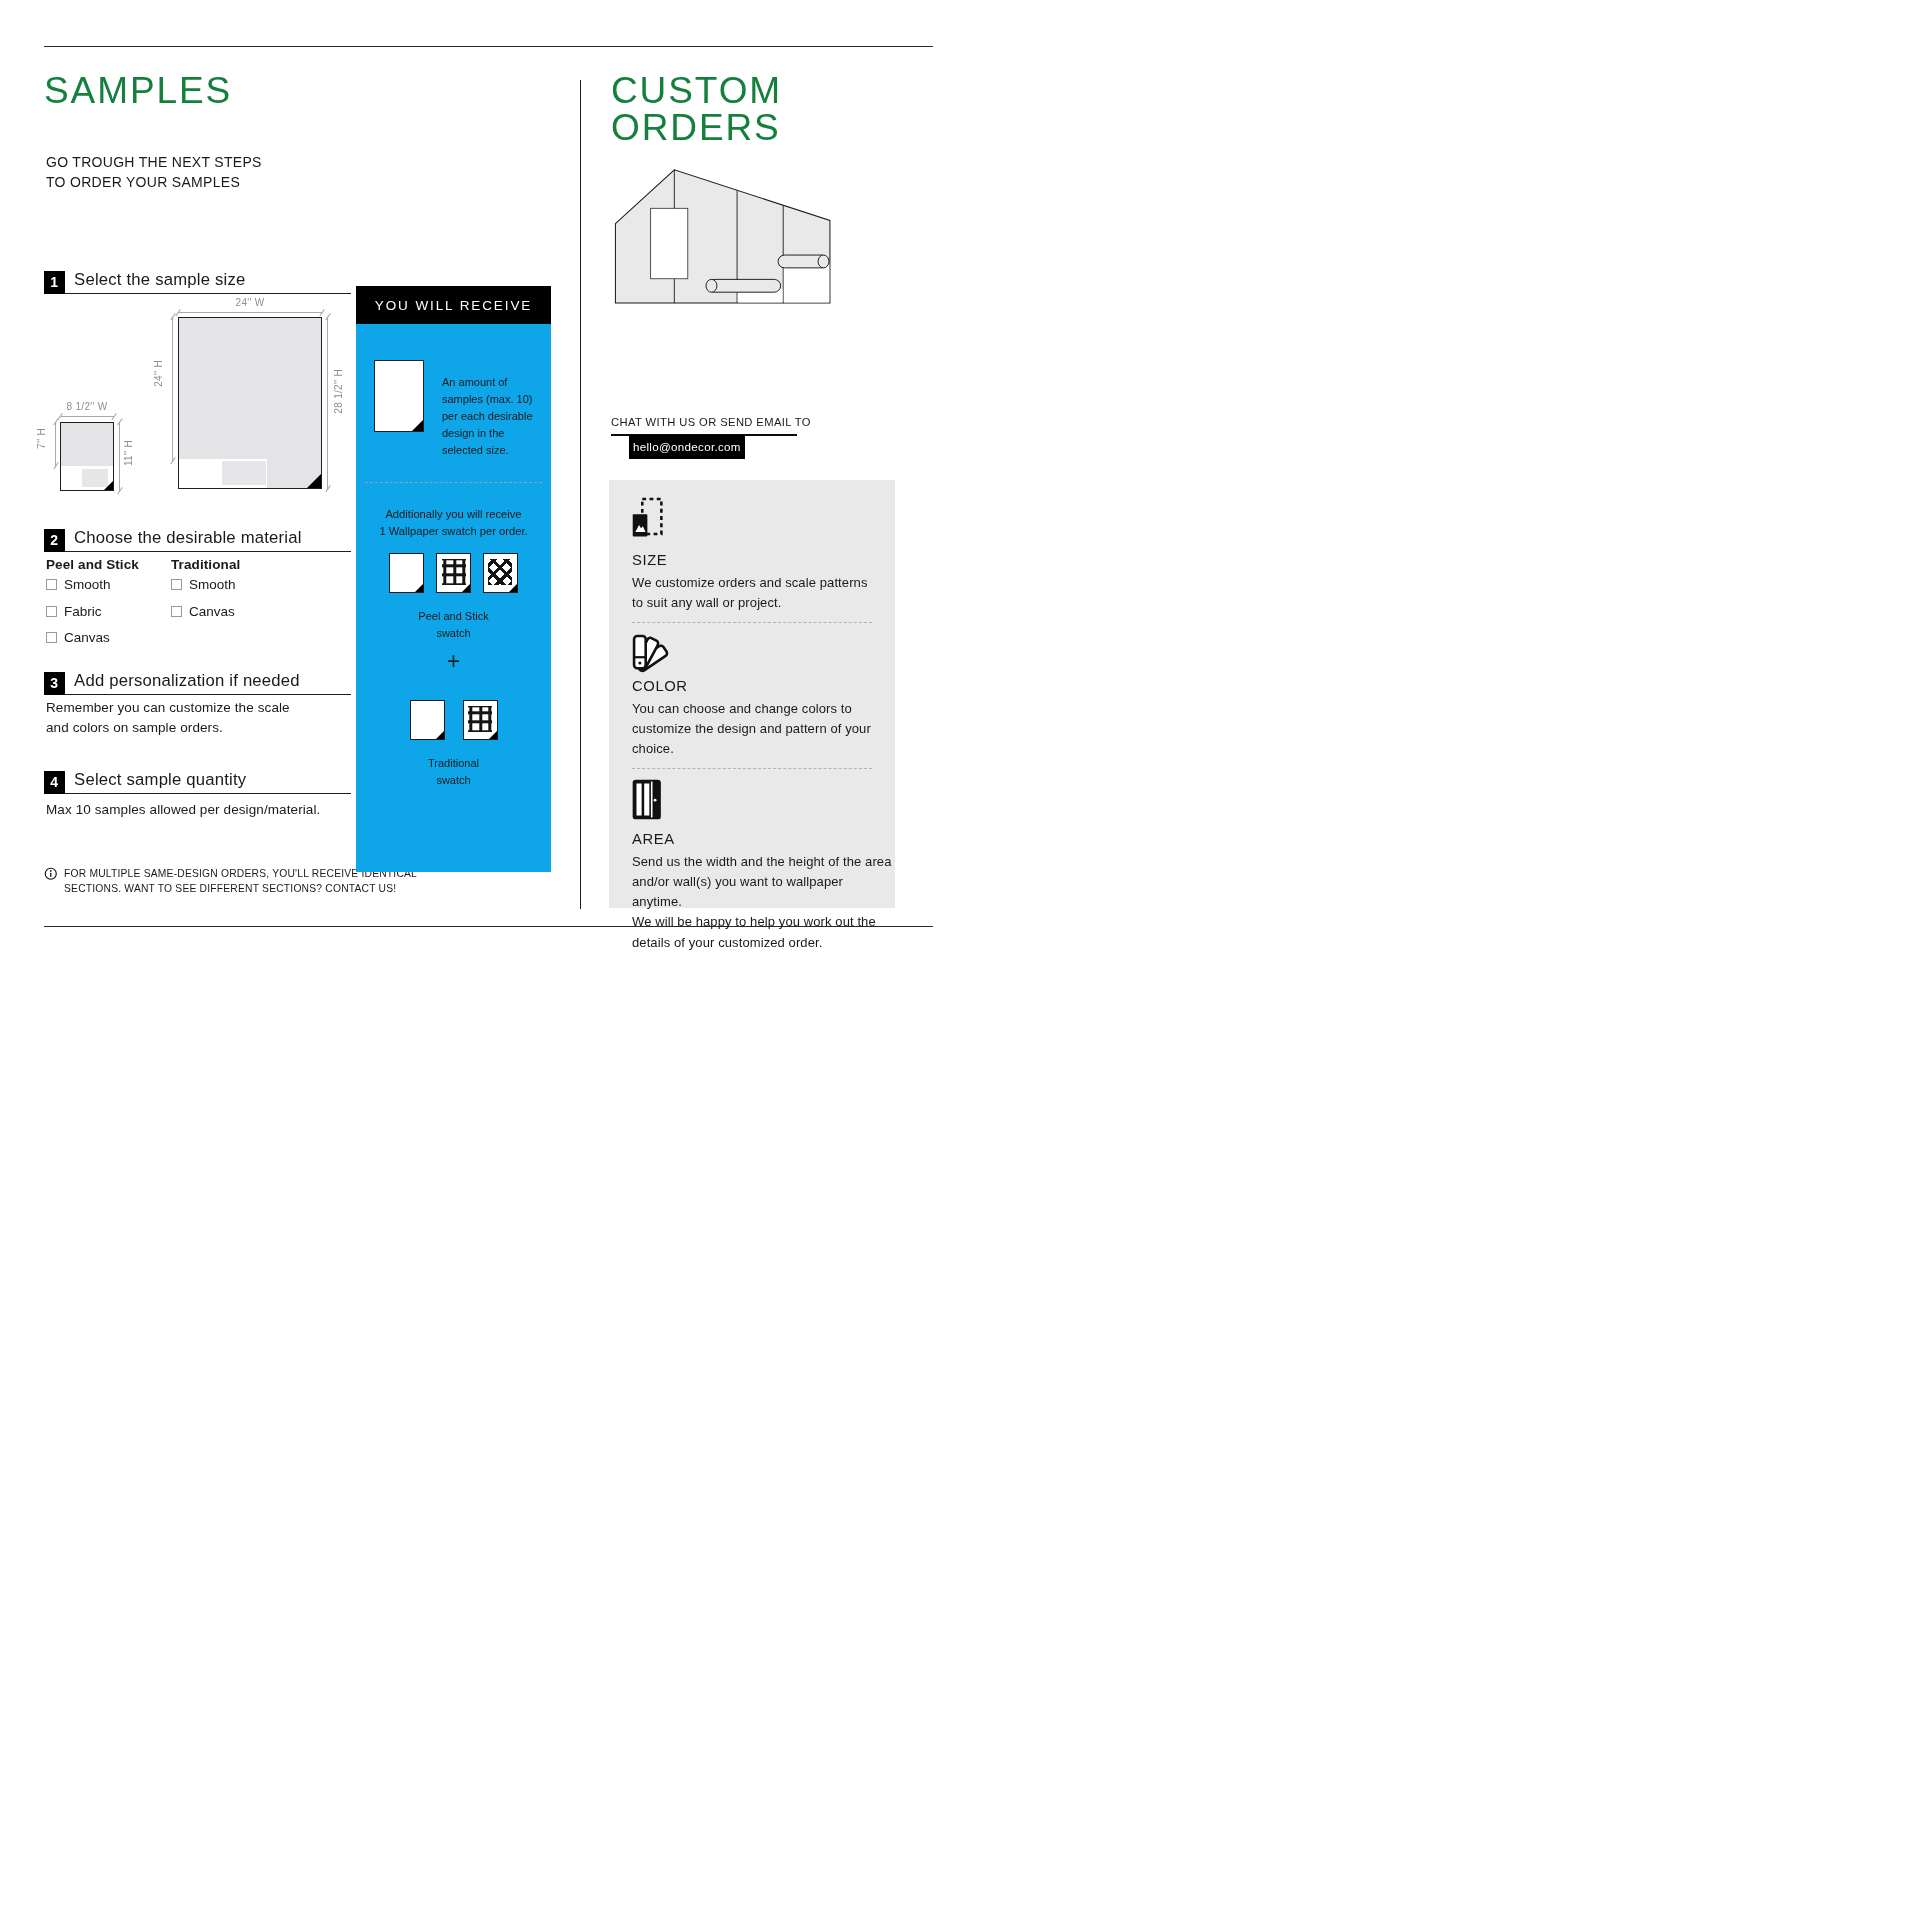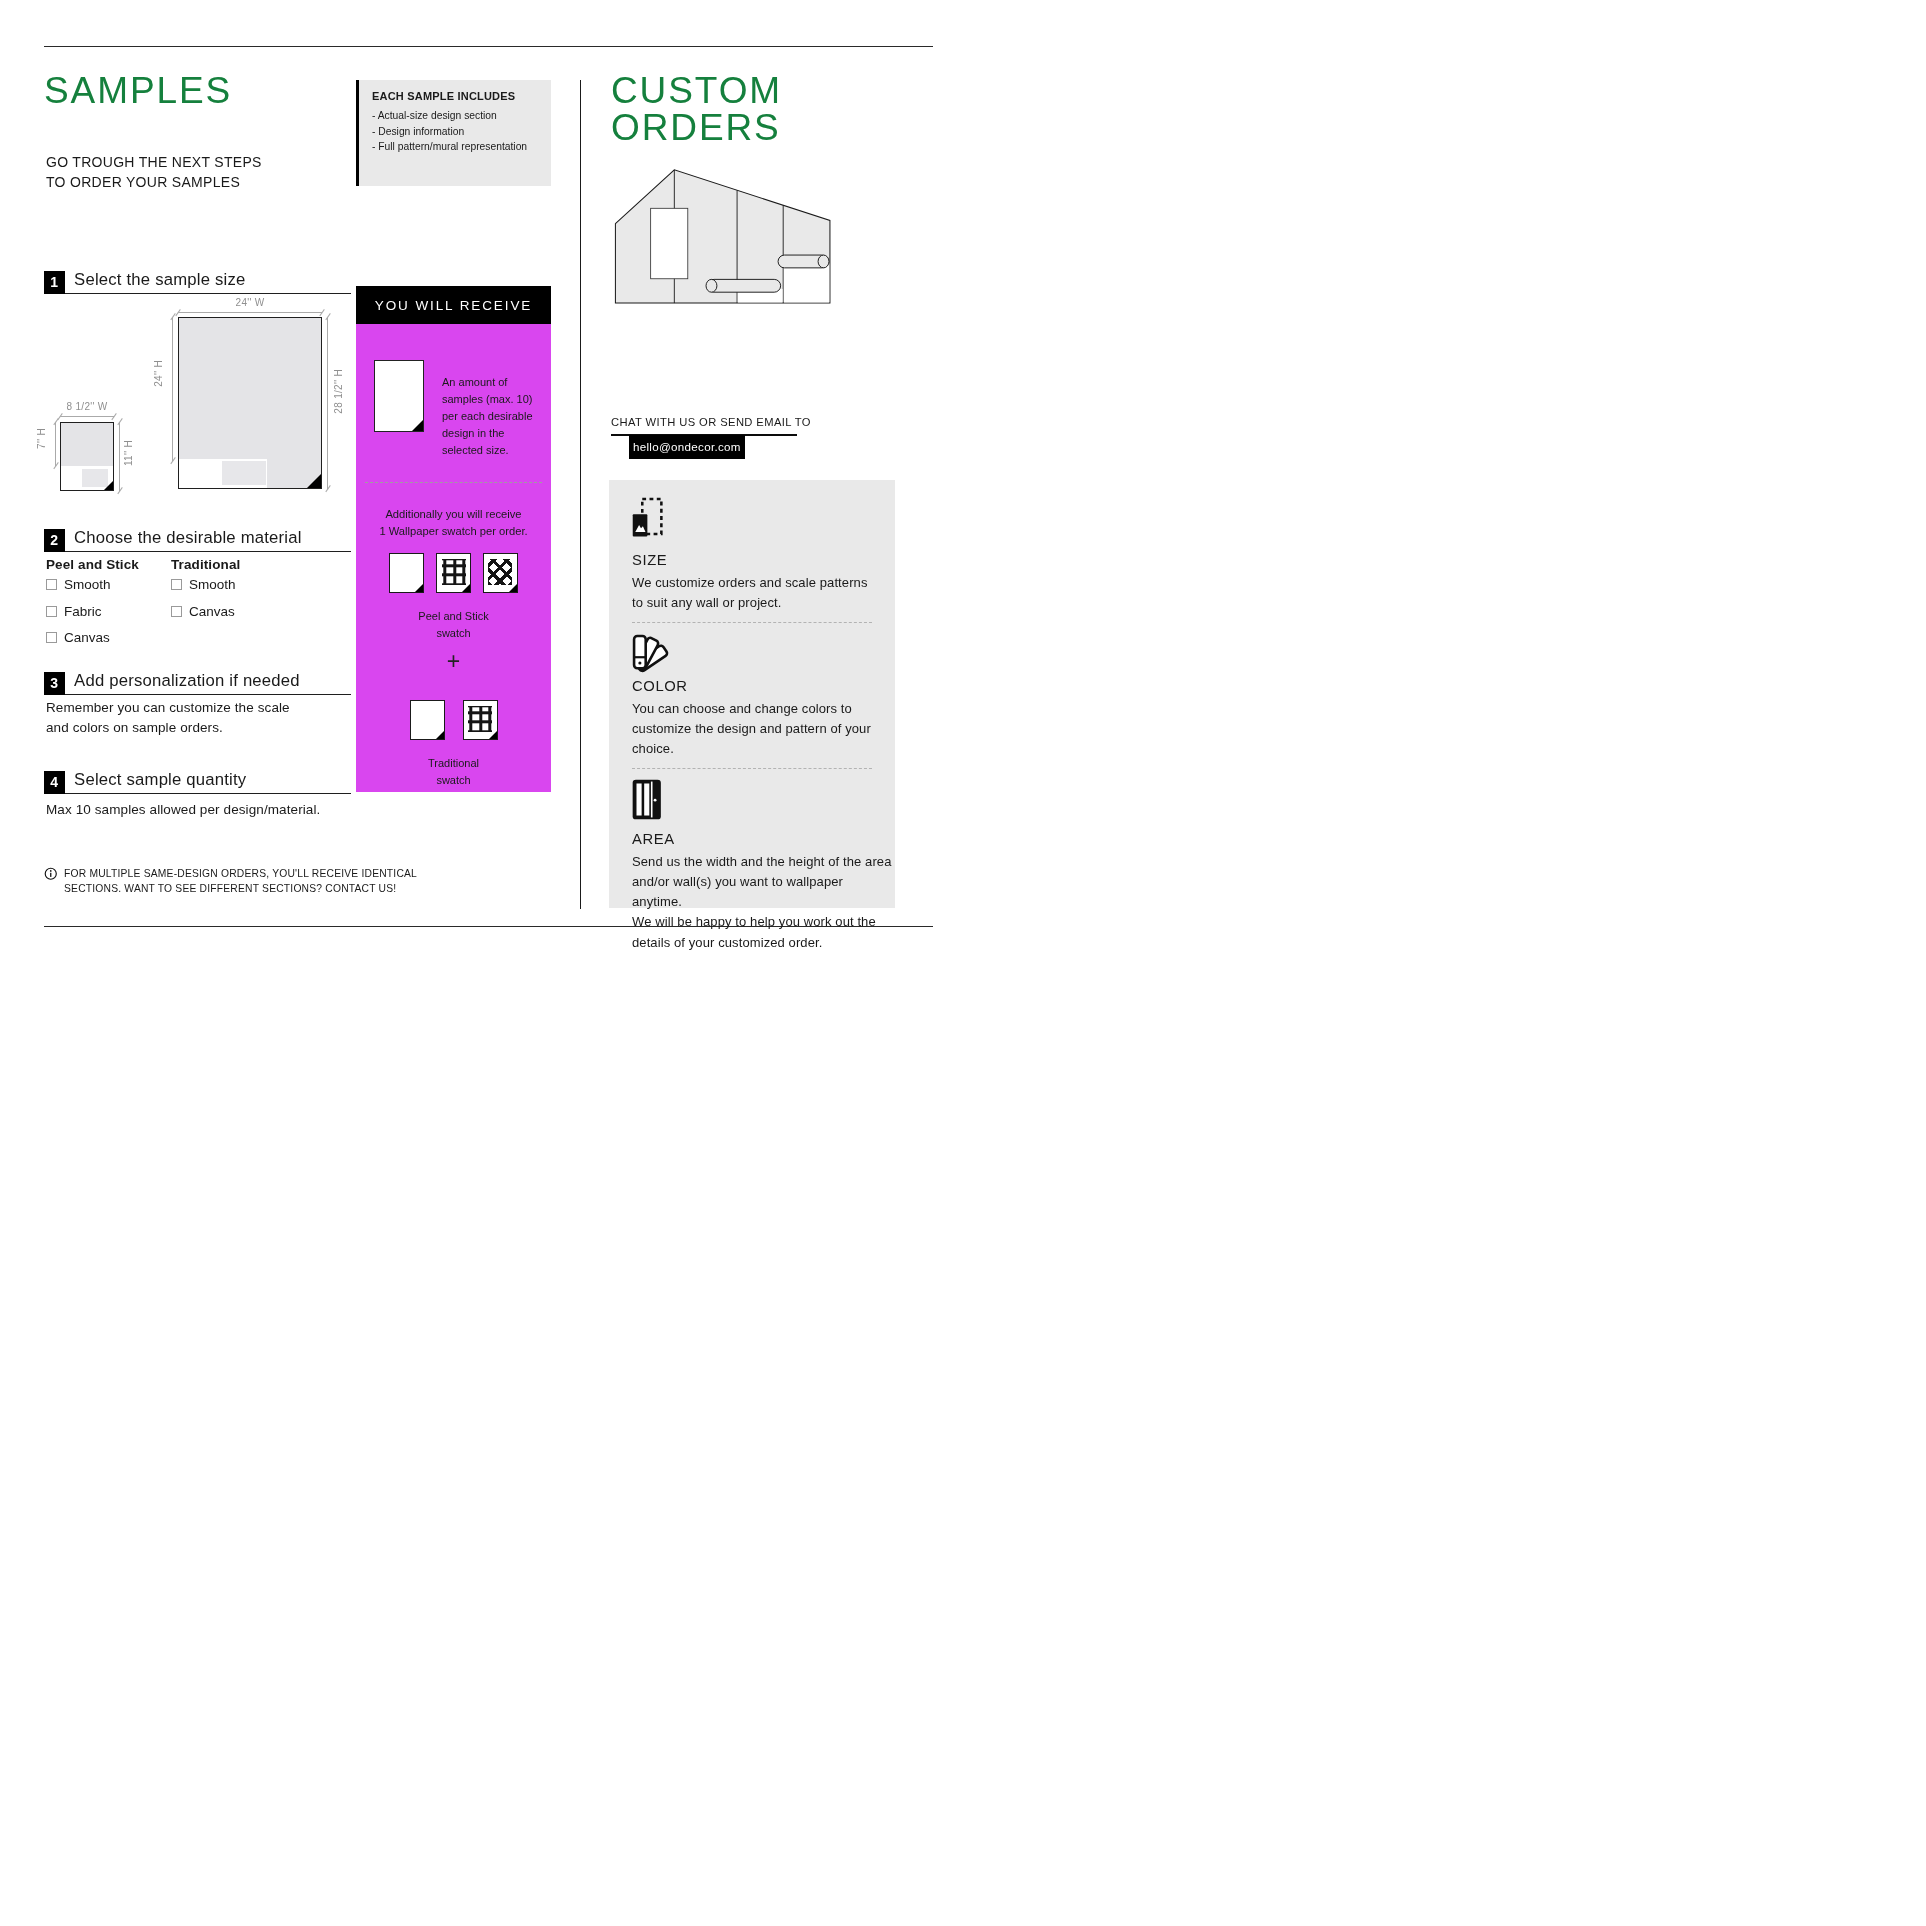--- a/index.html
+++ b/index.html
@@ -45,21 +45,21 @@
   .mat-title{position:absolute;font-size:13.5px;font-weight:bold;letter-spacing:0.1px;}
   .opt{position:absolute;display:flex;align-items:center;font-size:13.5px;font-weight:300;}
   .cb{width:9px;height:9px;border:1px solid #9a9a9a;margin-right:7px;display:inline-block;}
 
   
   .footnote{position:absolute;font-size:10.3px;letter-spacing:0.2px;line-height:1.45;font-weight:400;}
 
   
   .banner{position:absolute;left:356px;top:286px;width:195px;height:38px;background:#000;color:#fff;
           display:flex;align-items:center;justify-content:center;font-size:13.5px;letter-spacing:1.9px;font-weight:300;}
-  .mid-panel{position:absolute;left:356px;top:324px;width:195px;height:468px;background:#d946ef;}
+  .mid-panel{position:absolute;left:356px;top:324px;width:195px;height:548px;background:#0ea5e9;}
   .page-icon{position:absolute;background:#fff;border:1px solid #222;box-sizing:border-box;}
   .amount{position:absolute;font-size:11px;line-height:1.55;font-weight:400;}
   .dashed-mid{position:absolute;border-top:1px dashed #9f9f9f;}
   .center-txt{position:absolute;text-align:center;font-size:11.2px;line-height:1.55;font-weight:400;}
   .swatch-row{position:absolute;display:flex;justify-content:center;width:100%;}
   .swatch{position:relative;width:35px;height:40px;background:#fff;border:1.1px solid #1a1a1a;box-sizing:border-box;}
   .swatch .pat{position:absolute;left:4.5px;top:4.5px;right:4.5px;bottom:7px;}
   .pat-grid{background-image:
       repeating-linear-gradient(0deg,#141414 0 3.2px,transparent 3.2px 9.6px),
       repeating-linear-gradient(90deg,#141414 0 3.2px,transparent 3.2px 9.6px);
@@ -86,26 +86,20 @@
 <div id="canvas">
 
   <div class="rule" style="left:44px;top:46px;width:889px;"></div>
   <div class="rule" style="left:44px;top:926px;width:889px;"></div>
 
   <div class="vdivider" style="left:580px;top:80px;height:829px;"></div>
 
   <div class="h1" style="left:44px;top:72px;">SAMPLES</div>
   <div class="intro" style="left:46px;top:152px;">GO TROUGH THE NEXT STEPS<br>TO ORDER YOUR SAMPLES</div>
 
-  <div class="inc-box">
-    <div class="inc-title">EACH SAMPLE INCLUDES</div>
-    <div class="inc-item">- Actual-size design section</div>
-    <div class="inc-item">- Design information</div>
-    <div class="inc-item">- Full pattern/mural representation</div>
-  </div>
 
   <div class="step" style="top:270px;">
     <div class="badge">1</div>
     <div class="step-title">Select the sample size</div>
   </div>
 
   <div class="dim-label" style="left:178px;top:297px;width:144px;text-align:center;">24'' W</div>
   <div class="dline-h" style="left:178px;top:312px;width:144px;">
       <i class="t1"></i>
       <i class="t2"></i>

